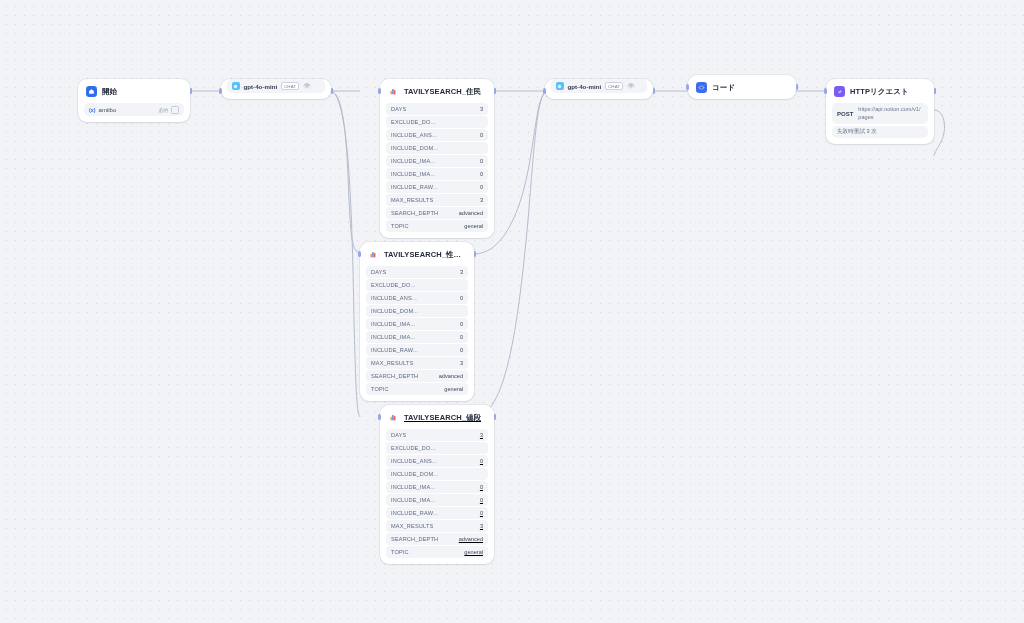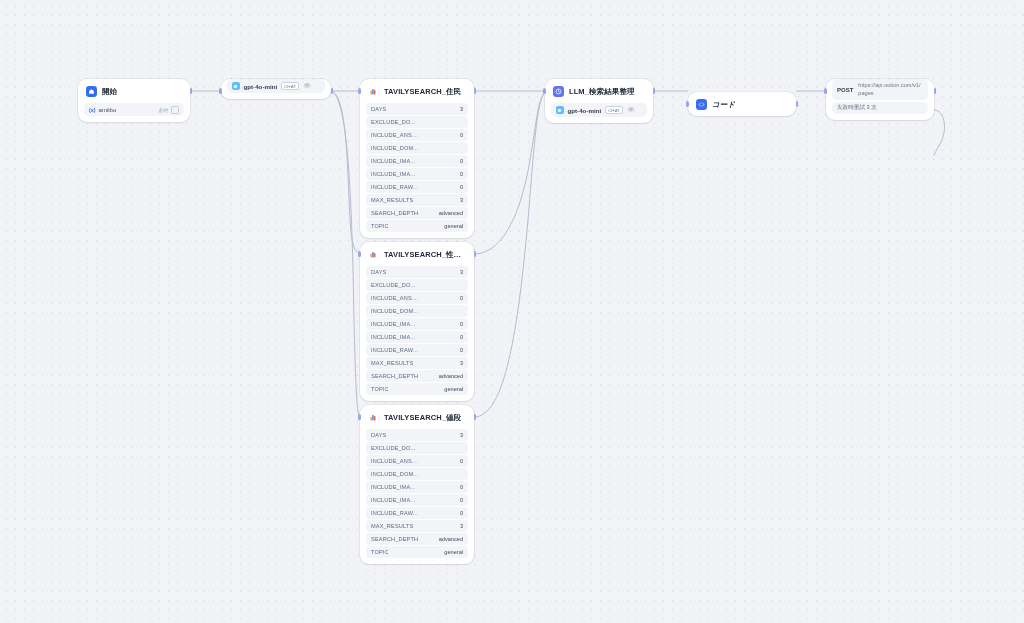--- a/index.html
+++ b/index.html
@@ -179,21 +179,21 @@
         </span>
         <span class="mname">gpt-4o-mini</span>
         <span class="mtag">CHAT</span>
         <span class="meye">👁</span>
       </div>
     </div>
     <span class="port" style="left:-2px;top:9px;"></span>
     <span class="port" style="right:-2px;top:9px;"></span>
   </div>
 
-  <div class="node" style="left:360px;top:79px;width:114px;">
+  <div class="node" style="left:380px;top:79px;width:114px;">
     <div class="node-head">
       <span class="ic ic-tav">
         <svg width="9" height="9" viewBox="0 0 12 12">
           <rect x="2" y="5" width="1.7" height="5" rx=".6" fill="#f79009"></rect>
           <rect x="4.4" y="2.6" width="1.7" height="7.4" rx=".6" fill="#2f6fed"></rect>
           <rect x="6.8" y="4" width="1.7" height="6" rx=".6" fill="#f04438"></rect>
         </svg>
       </span>
       <span class="node-title">TAVILYSEARCH_住民</span>
     </div>
@@ -293,21 +293,21 @@
         </div>
       <div class="row">
           <span class="k">TOPIC</span>
           <span class="v">general</span>
         </div>
     </div>
     <span class="port" style="left:-2px;top:9px;"></span>
     <span class="port" style="right:-2px;top:9px;"></span>
   </div>
 
-  <div class="node" style="left:360px;top:405px;width:114px;">
+  <div class="node" style="left:380px;top:405px;width:114px;text-decoration:underline;">
     <div class="node-head">
       <span class="ic ic-tav">
         <svg width="9" height="9" viewBox="0 0 12 12">
           <rect x="2" y="5" width="1.7" height="5" rx=".6" fill="#f79009"></rect>
           <rect x="4.4" y="2.6" width="1.7" height="7.4" rx=".6" fill="#2f6fed"></rect>
           <rect x="6.8" y="4" width="1.7" height="6" rx=".6" fill="#f04438"></rect>
         </svg>
       </span>
       <span class="node-title">TAVILYSEARCH_値段</span>
     </div>
@@ -351,59 +351,58 @@
       <div class="row">
           <span class="k">TOPIC</span>
           <span class="v">general</span>
         </div>
     </div>
     <span class="port" style="left:-2px;top:9px;"></span>
     <span class="port" style="right:-2px;top:9px;"></span>
   </div>
 
   <div class="node" style="left:545px;top:79px;width:108px;">
-    <div class="node-head">
-      <span class="ic ic-llm">
-        <svg width="7" height="7" viewBox="0 0 12 12">
-            <circle cx="6" cy="6" r="4.2" fill="none" stroke="#fff" stroke-width="1.3"></circle>
-            <path d="M6 3.4 V6 L7.6 7.2" stroke="#fff" stroke-width="1.2" fill="none" stroke-linecap="round"></path>
-          </svg>
-      </span>
-      <span class="node-title">LLM_検索結果整理</span>
-    </div>
     <div class="node-body">
       <div class="mrow">
         <span class="mdot">
           <svg width="5" height="5" viewBox="0 0 10 10">
               <circle cx="5" cy="5" r="3.4" fill="#fff" opacity=".85"></circle>
             </svg>
         </span>
         <span class="mname">gpt-4o-mini</span>
         <span class="mtag">CHAT</span>
         <span class="meye">👁</span>
       </div>
     </div>
     <span class="port" style="left:-2px;top:9px;"></span>
     <span class="port" style="right:-2px;top:9px;"></span>
   </div>
 
-  <div class="node" style="left:688px;top:92px;width:108px;height:24px;font-style:italic;">
+  <div class="node" style="left:688px;top:75px;width:108px;height:24px;">
     <div class="node-head">
       <span class="ic ic-code">
         <svg width="7" height="7" viewBox="0 0 12 12">
             <path d="M4.4 3.4 L2 6 L4.4 8.6 M7.6 3.4 L10 6 L7.6 8.6" stroke="#fff" stroke-width="1.2" fill="none" stroke-linecap="round" stroke-linejoin="round"></path>
           </svg>
       </span>
       <span class="node-title">コード</span>
     </div>
     <span class="port" style="left:-2px;top:9px;"></span>
     <span class="port" style="right:-2px;top:9px;"></span>
   </div>
 
   <div class="node" style="left:826px;top:79px;width:108px;">
+    <div class="node-head">
+      <span class="ic ic-http">
+        <svg width="8" height="8" viewBox="0 0 12 12">
+            <text x="6" y="8.2" font-size="6" fill="#fff" text-anchor="middle" font-family="DejaVu Sans">⇄</text>
+          </svg>
+      </span>
+      <span class="node-title">HTTPリクエスト</span>
+    </div>
     <div class="node-body">
       <div class="hrow">
         <span class="method">POST</span>
         <span class="url">https://api.notion.com/v1/pages</span>
       </div>
       <div class="retry">失敗時重試 3 次</div>
     </div>
     <span class="port" style="left:-2px;top:9px;"></span>
     <span class="port" style="right:-2px;top:9px;"></span>
   </div>

